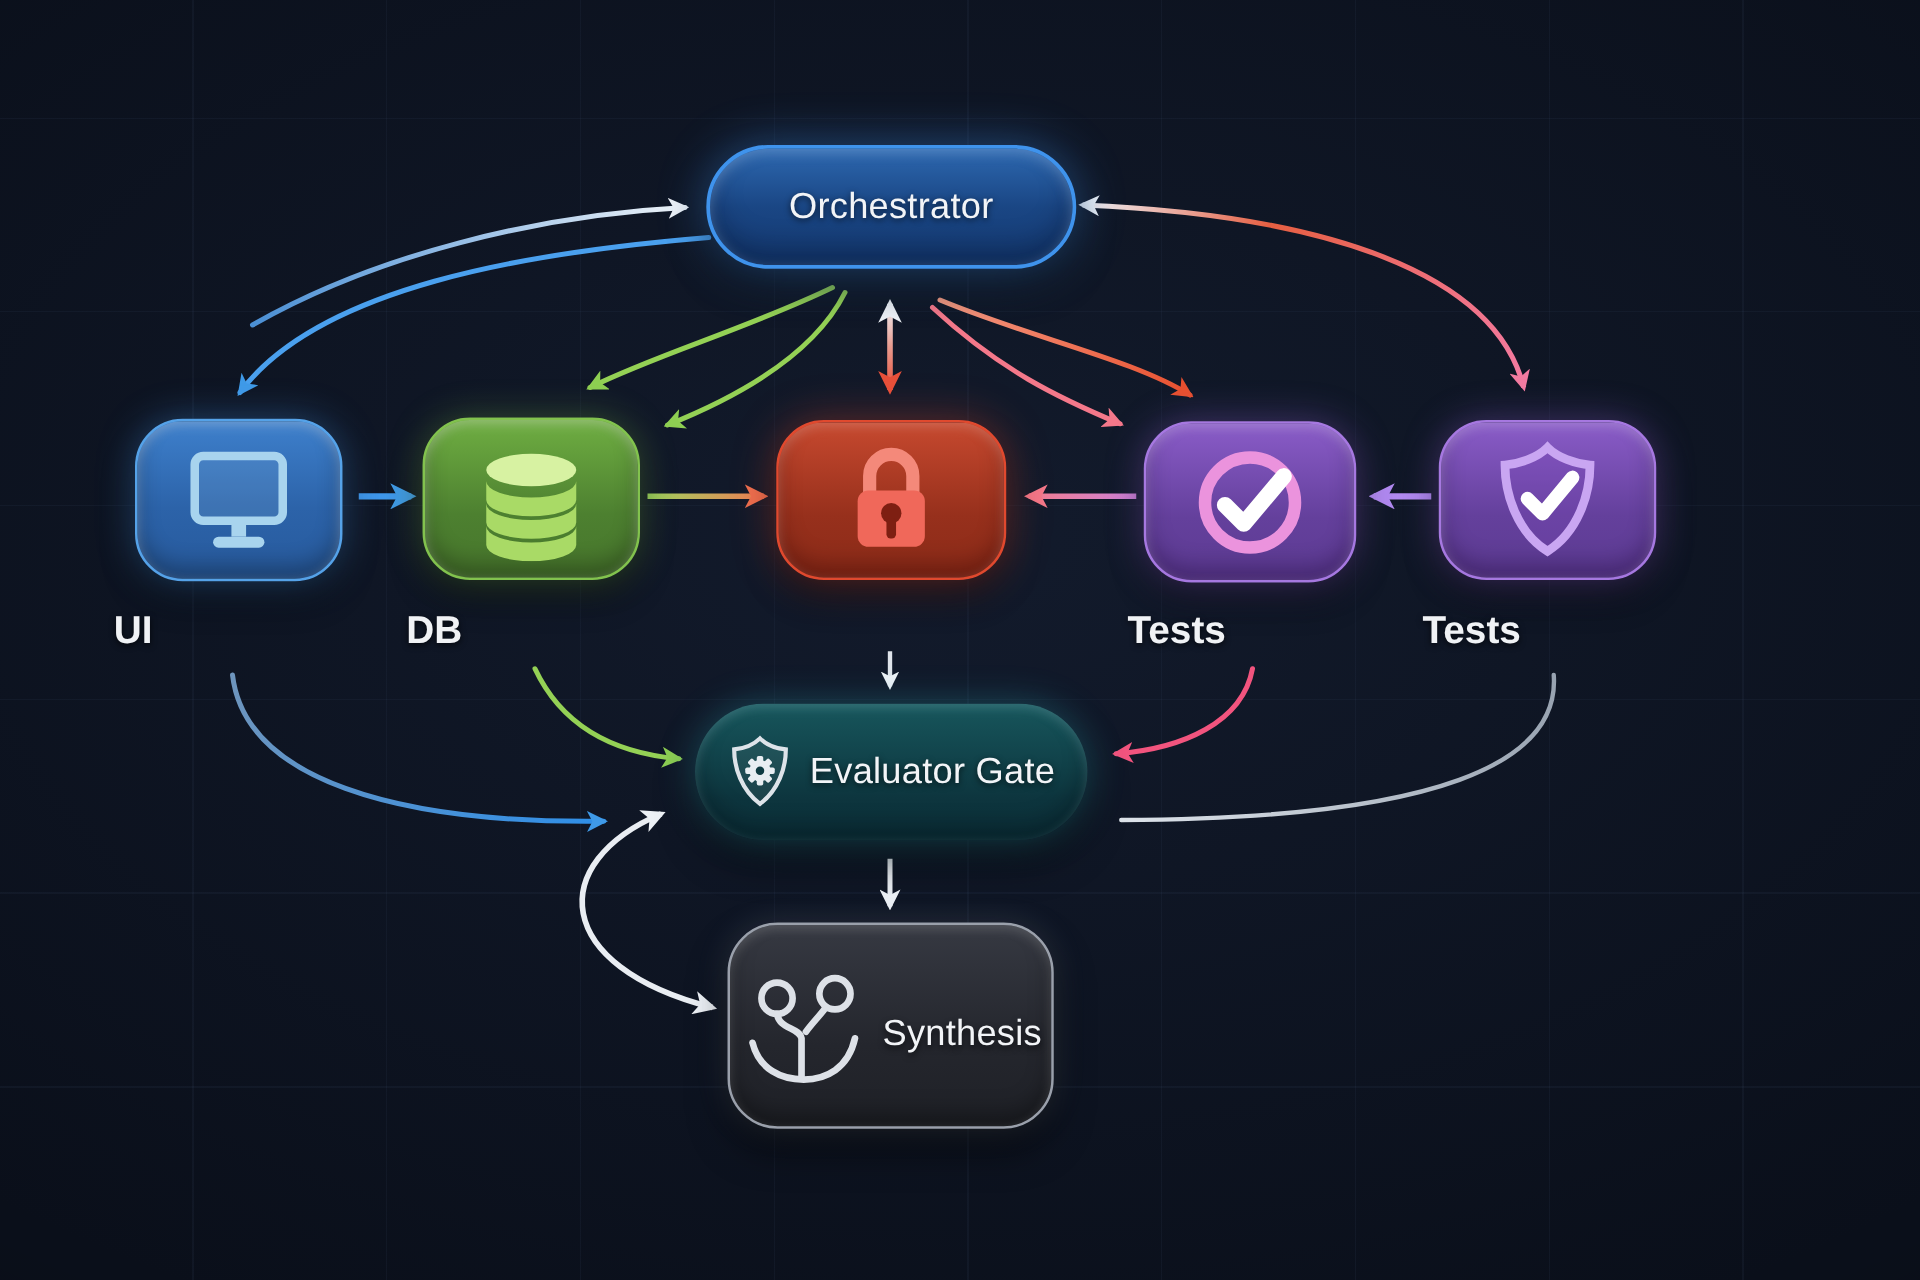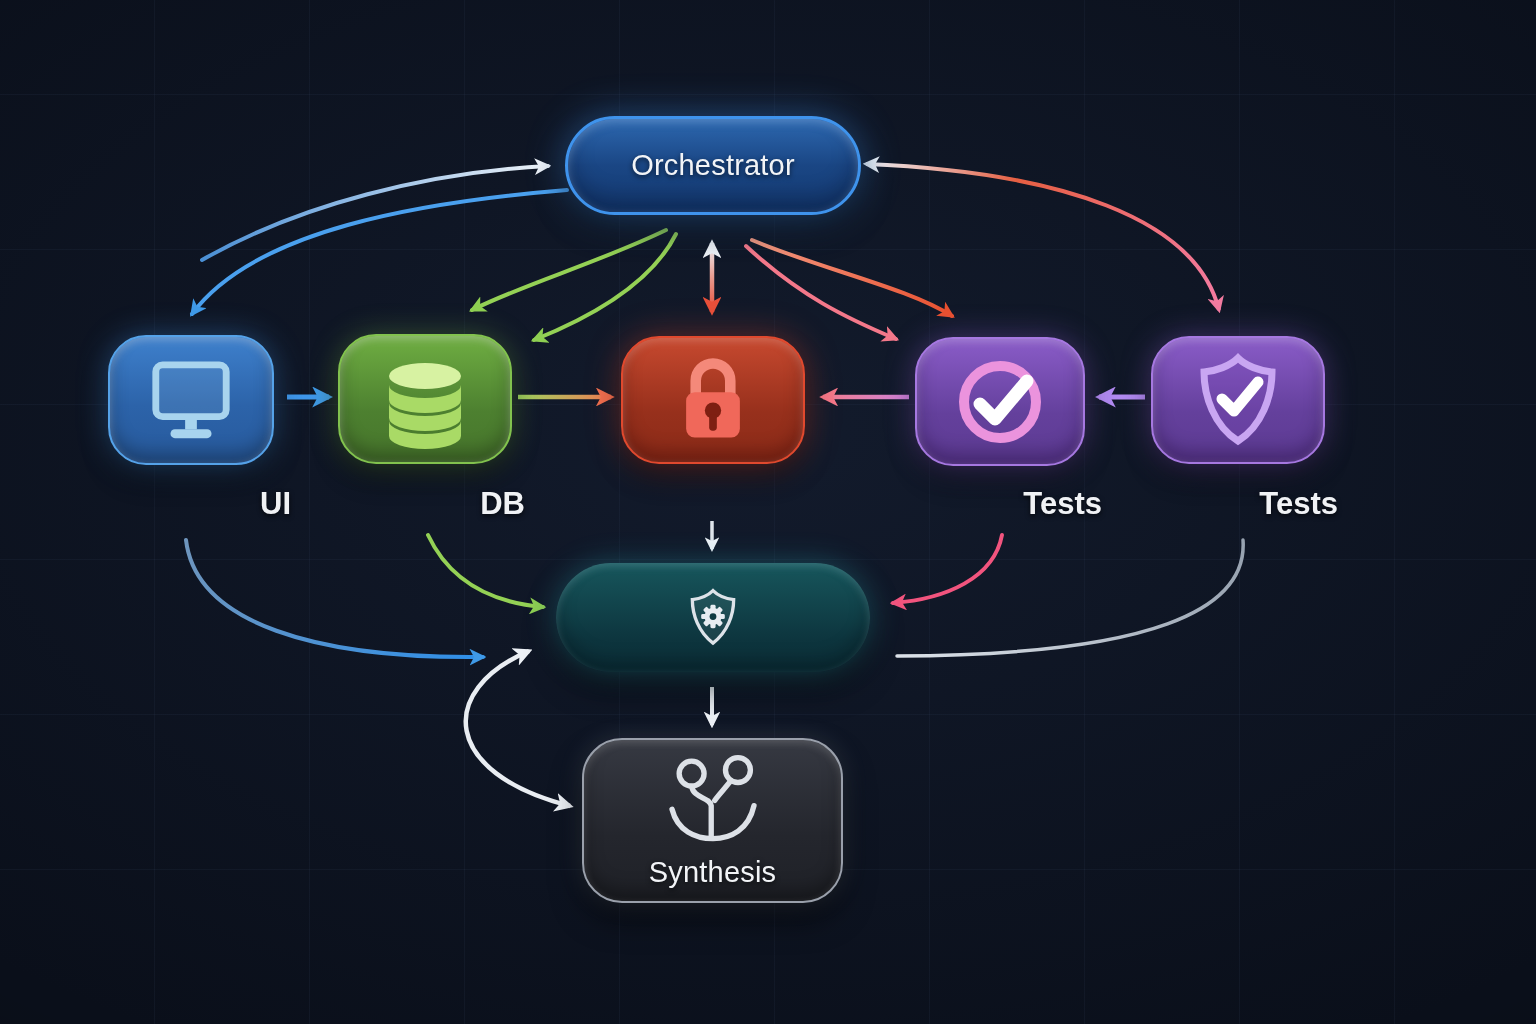--- a/index.html
+++ b/index.html
@@ -46,27 +46,27 @@
       inset 0 3px 9px rgba(235,220,255,.30), inset 0 -10px 18px rgba(20,0,40,.35);}
 
   .evaluator{left:556px;top:563px;width:314px;height:109px;gap:14px;border-width:2.5px;
     border-color:#36c6da;border-radius:56px;
     background:linear-gradient(180deg,#17565c 0%,#0d353e 70%,#0b2f38 100%);
     box-shadow:0 0 30px rgba(54,198,218,.30),0 16px 30px rgba(0,0,0,.55),
       inset 0 3px 9px rgba(180,240,250,.22), inset 0 -10px 18px rgba(0,10,15,.35);}
   .evaluator .node-text{font-size:29px;}
 
   .synthesis{left:582px;top:738px;width:261px;height:165px;border-radius:40px;border:2.5px solid #9aa0ab;
-    flex-direction:column;justify-content:flex-start;padding-top:14px;gap:4px;
+    flex-direction:row;justify-content:flex-start;padding-top:14px;gap:4px;
     background:linear-gradient(180deg,#363942 0%,#24262d 60%,#1f2127 100%);
     box-shadow:0 0 26px rgba(200,210,225,.14),0 16px 30px rgba(0,0,0,.55),
       inset 0 3px 9px rgba(255,255,255,.18), inset 0 -10px 18px rgba(0,0,0,.35);}
   .synthesis .node-text{font-size:29px;}
 
-  .under-label{position:absolute;width:200px;text-align:right;top:486px;
+  .under-label{position:absolute;width:200px;text-align:left;top:486px;
     color:#f0f2f5;font-weight:700;font-size:31px;text-shadow:0 2px 5px rgba(0,0,0,.7);}
   .ul-ui{left:91px;} .ul-db{left:325px;} .ul-security{left:612px;} .ul-tests1{left:902px;} .ul-tests2{left:1138px;}
 </style>
 </head>
 <body>
 
 <div class="stage">
 
   <svg class="edges" viewBox="0 0 1536 1024" fill="none">
     <defs>
@@ -212,20 +212,21 @@
       <path d="M35 5 C42 12 53 16 63 17 C63 37 55 61 35 76 C15 61 7 37 7 17 C17 16 28 12 35 5 Z" stroke="#dde3e9" stroke-width="4.5" fill="rgba(230,238,245,0.07)"></path>
       <g fill="#e8edf2">
         <rect x="31.5" y="24" width="7" height="32" rx="2"></rect>
         <rect x="31.5" y="24" width="7" height="32" rx="2" transform="rotate(45 35 40)"></rect>
         <rect x="31.5" y="24" width="7" height="32" rx="2" transform="rotate(90 35 40)"></rect>
         <rect x="31.5" y="24" width="7" height="32" rx="2" transform="rotate(135 35 40)"></rect>
         <circle cx="35" cy="40" r="11.5"></circle>
       </g>
       <circle cx="35" cy="40" r="4.6" fill="#0e3a42"></circle>
     </svg>
+    <span class="node-text">Evaluator Gate</span>
   </div>
 
   <div class="node synthesis">
     <svg width="118" height="98" viewBox="0 0 120 110" fill="none" stroke="#dde1e7" stroke-width="6" stroke-linecap="round">
       <circle cx="36" cy="22" r="14"></circle>
       <circle cx="88" cy="18" r="14"></circle>
       <path d="M36 36 C38 50 56 48 58 58 L58 92"></path>
       <path d="M80 30 C74 38 68 44 62 52"></path>
       <path d="M14 62 C20 86 40 95 60 95 C80 95 100 85 106 58"></path>
     </svg>

